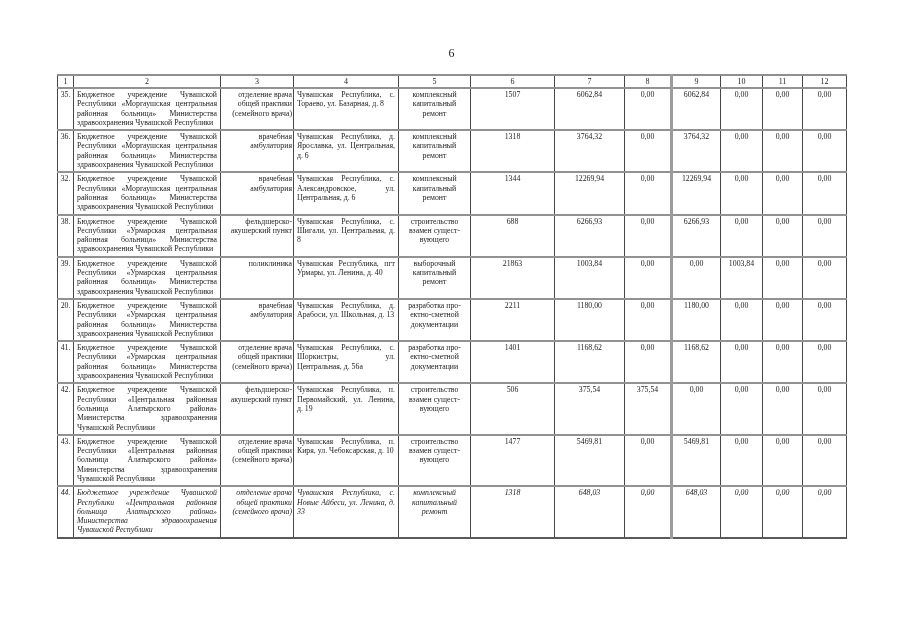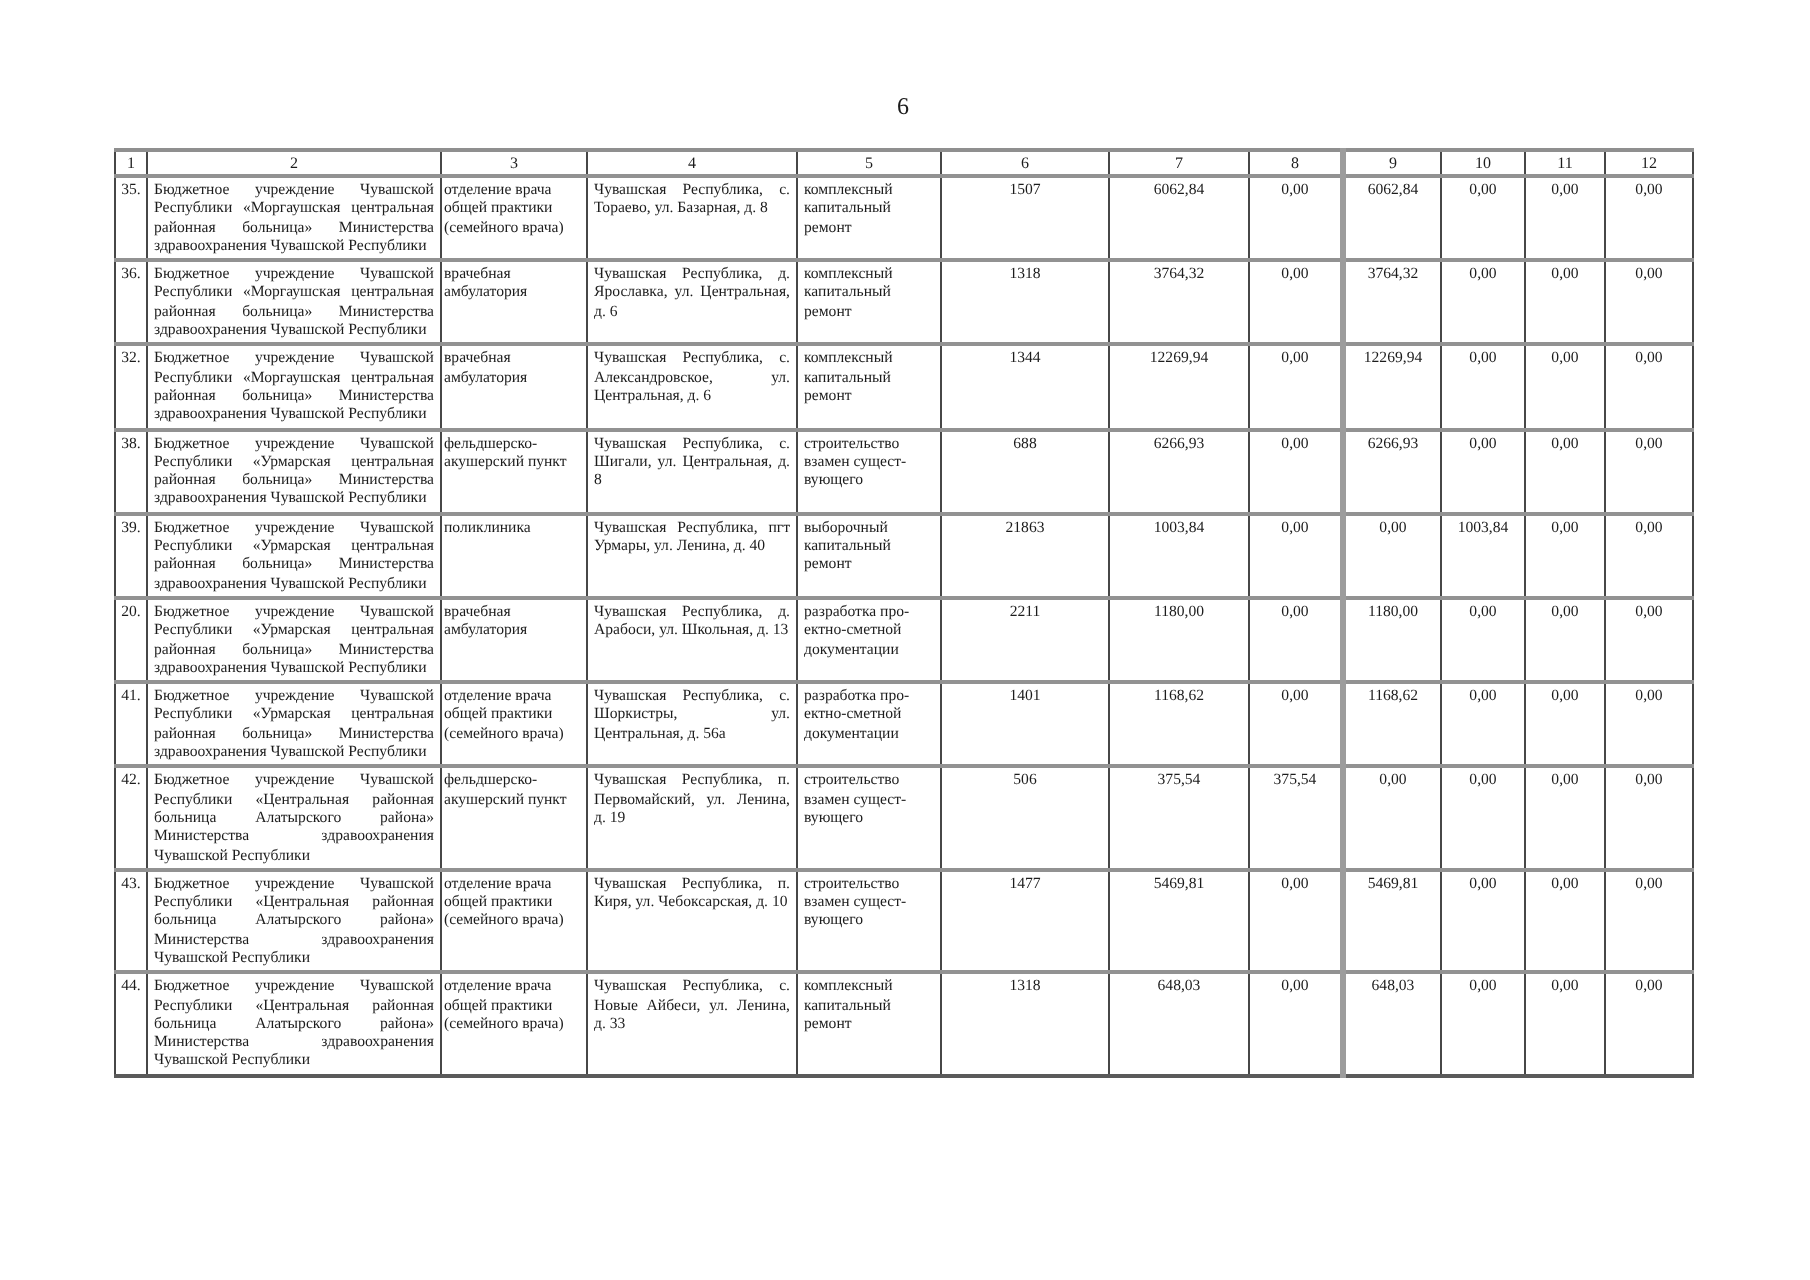--- a/index.html
+++ b/index.html
@@ -46,26 +46,26 @@
     padding: 0;
     text-align: center;
   }
   .works-table td {
     font-size: 7.8px;
     line-height: 9.3px;
     padding: 1px 3px 2px 3px;
   }
   td.c-num  { padding: 1px 1px 2px 1px; text-align: center; margin-left: 19px; }
   td.c-org  { text-align: justify; }
-  td.c-obj  { text-align: left; white-space: pre-line; padding-left: 1px; padding-right: 1px; }
+  td.c-obj  { text-align: right; white-space: pre-line; padding-left: 1px; padding-right: 1px; }
   td.c-addr { text-align: justify; }
-  td.c-work { text-align: left; white-space: pre-line; }
+  td.c-work { text-align: center; white-space: pre-line; }
   td.c-val  { text-align: center; }
   .works-table th.sep9, .works-table td.sep9 { border-left: 3px solid #9c9c9c; }
-  .works-table tbody tr:last-child td { border-bottom: 2px solid #5a5a5a; }
+  .works-table tbody tr:last-child td { border-bottom: 2px solid #5a5a5a; font-style: italic; }
   .works-table thead th { border-top: 2px solid #8f8f8f; }
 </style>
 </head>
 <body>
 
 <div class="page-number">6</div>
 
 <table class="works-table">
   <colgroup>
     <col style="width:16px">

